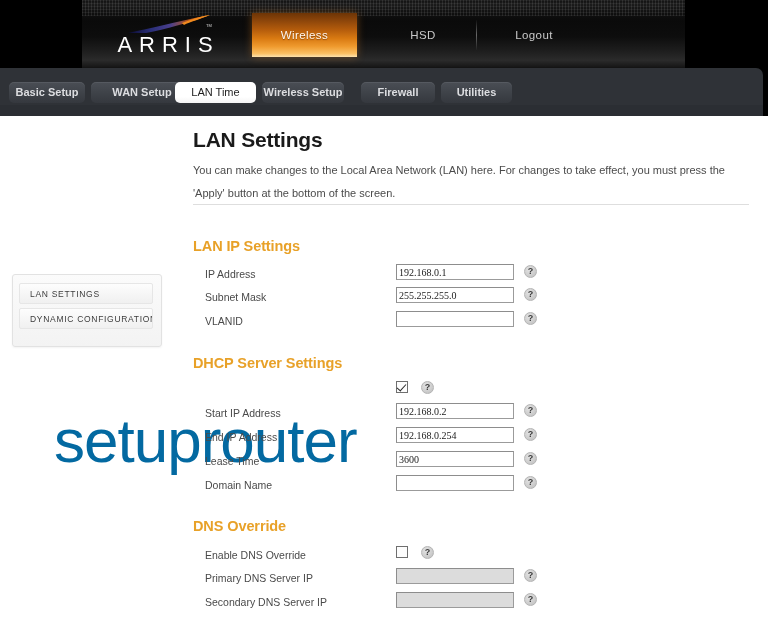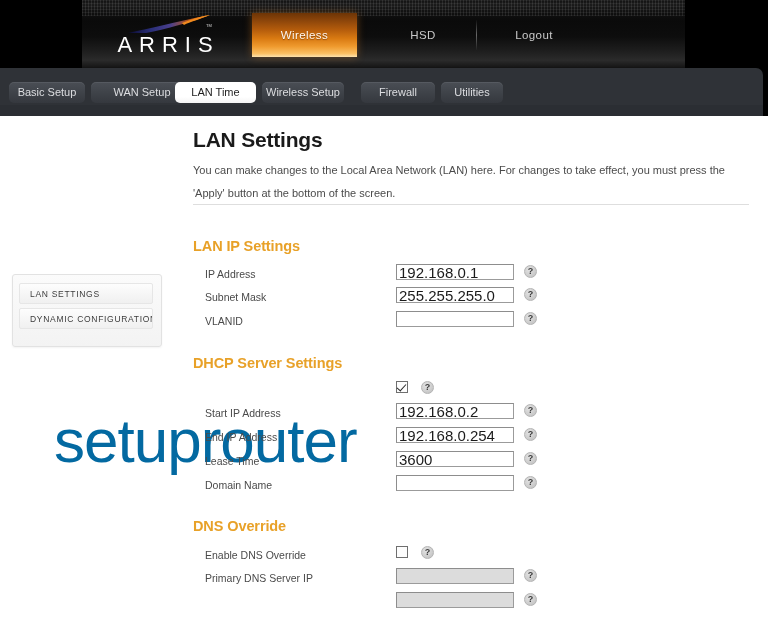--- a/index.html
+++ b/index.html
@@ -121,20 +121,21 @@
     top: 14px;
     height: 21px;
     line-height: 21px;
     text-align: center;
     font-size: 11px;
     color: #dcdde0;
     background: linear-gradient(to bottom, #4a4e55 0%, #3e4248 55%, #35383e 100%);
     border-radius: 5px;
     white-space: nowrap;
     box-shadow: inset 0 1px 0 rgba(255,255,255,0.07);
+    font-weight: bold;
   }
   .tab.active {
     color: #1d1d1d;
     background: linear-gradient(to bottom, #ffffff 0%, #ffffff 70%, #f4f4f4 100%);
     box-shadow: none;
     font-weight: normal;
   }
 
   
   .content {
@@ -238,25 +239,25 @@
   }
   .row .fld {
     position: absolute;
     left: 203px; top: 0px;
     width: 118px; height: 16px;
     box-sizing: border-box;
     background: #ffffff;
     border: 1px solid #9b9b9b;
     border-top-color: #8d8d8d;
     border-left-color: #8d8d8d;
-    font-size: 15px;
+    font-size: 10px;
     color: #1b1b1b;
     line-height: 14px;
     padding: 0 2px;
-    font-family: Liberation Sans, sans-serif;
+    font-family: Liberation Serif, serif;
     outline: none;
   }
   .row .fld.disabled {
     background: #dcdcdc;
     color: #8b8b8b;
   }
   .row .chk {
     position: absolute;
     left: 203px; top: 1px;
     width: 12px; height: 12px;
@@ -323,21 +324,21 @@
       <div class="topnav-item" style="left:236px;width:92px;">Logout</div>
     </div>
   </div>
 
   <div class="tabbar">
     <div class="tab" style="left:9px;  width:76px;">Basic Setup</div>
     <div class="tab" style="left:91px; width:78px;padding-left:12px;">WAN Setup</div>
     <div class="tab active" style="left:175px;width:81px;">LAN Time</div>
     <div class="tab" style="left:262px;width:82px;">Wireless Setup</div>
     <div class="tab" style="left:361px;width:74px;">Firewall</div>
-    <div class="tab" style="left:441px;width:62px;">Utilities</div>
+    <div class="tab" style="left:441px;width:71px;">Utilities</div>
     <div class="tabbar-strip"></div>
   </div>
 
   <div class="content">
 
     <div class="watermark">setuprouter</div>
 
     <div class="sidebar">
       <div class="side-item" style="top:8px;">LAN SETTINGS</div>
       <div class="side-item" style="top:33px;">DYNAMIC CONFIGURATION</div>
@@ -408,19 +409,20 @@
         <div class="help at-check">?</div>
       </div>
 
       <div class="row" style="top:452px;">
         <div class="lbl">Primary DNS Server IP</div>
         <input class="fld disabled" type="text" disabled="" value="" style="">
         <div class="help at-field">?</div>
       </div>
 
       <div class="row" style="top:476px;">
+        <div class="lbl">Secondary DNS Server IP</div>
         <input class="fld disabled" type="text" disabled="" value="" style="">
         <div class="help at-field">?</div>
       </div>
 
     </div>
   </div>
 </div>
 
 </body></html>

